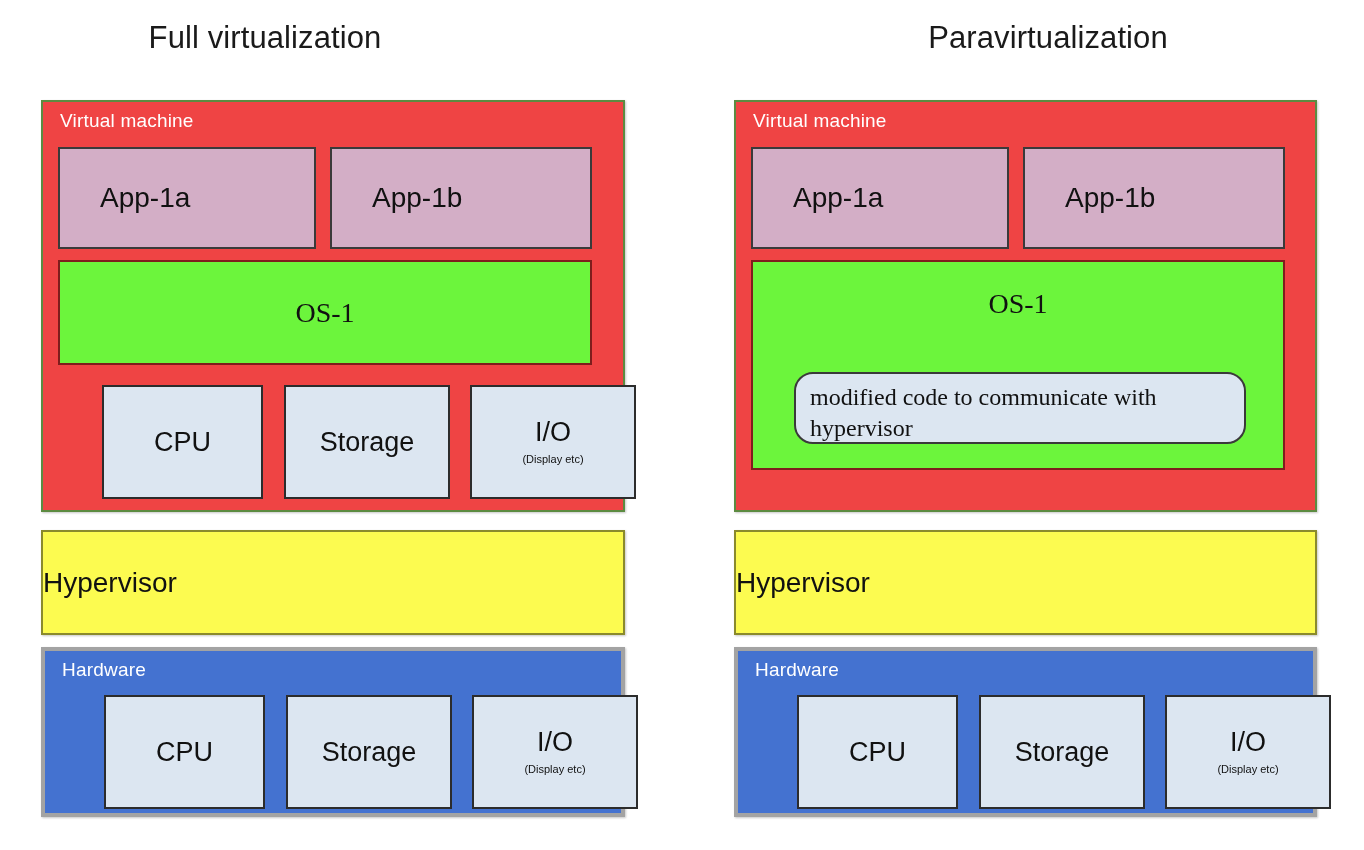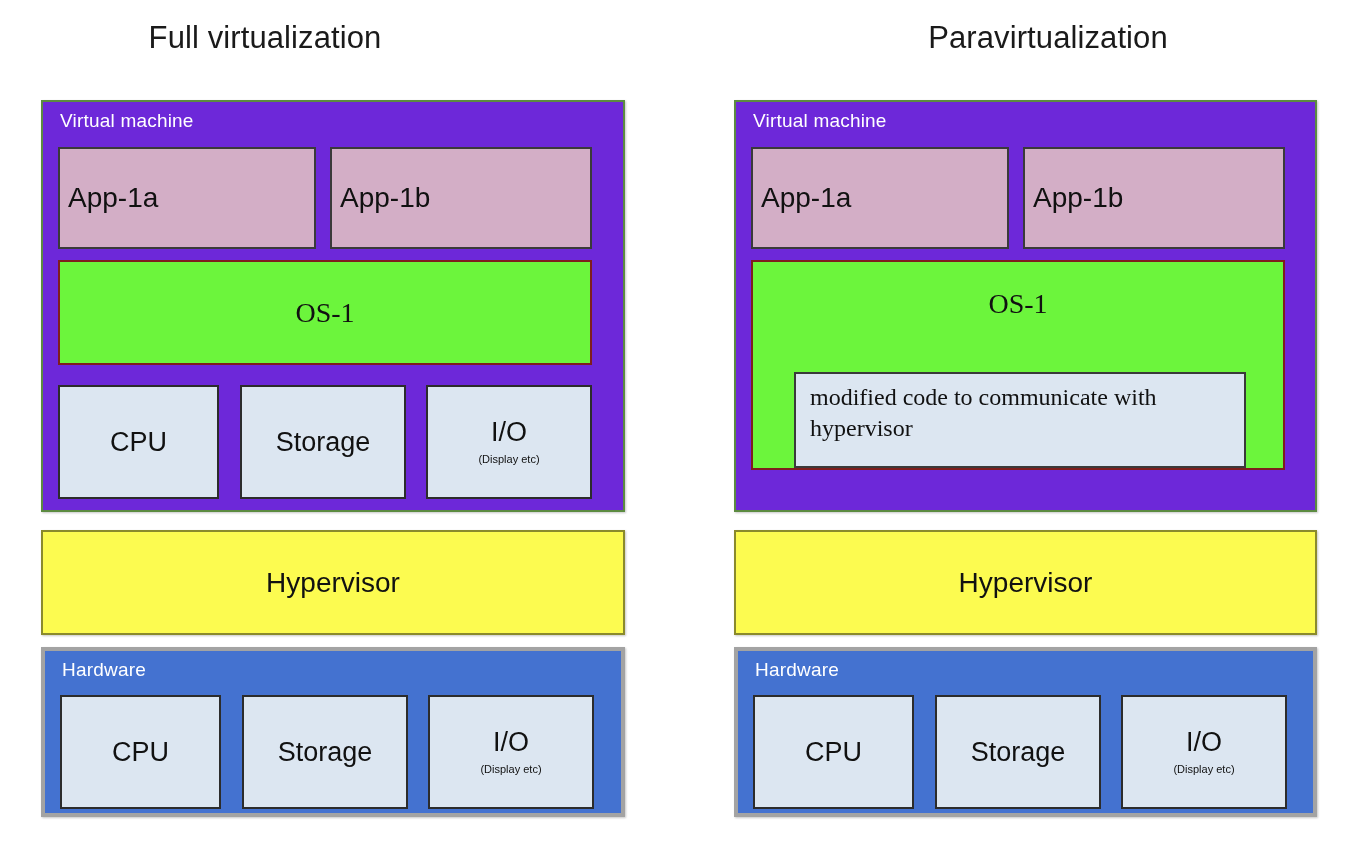--- a/index.html
+++ b/index.html
@@ -31,40 +31,40 @@
     letter-spacing: 0.1px;
     line-height: 40px;
   }
   .panel-left .panel-title  { left: -84px; }
   .panel-right .panel-title { left: 41px; }
 
   
   .vm-box {
     position: absolute;
     box-sizing: border-box;
-    background: #6d28d9;
+    background: #ef4444;
     border: 2px solid #5c8b41;
     box-shadow: 1px 1px 2px rgba(0,0,0,0.22);
   }
   .hw-box {
     position: absolute;
     box-sizing: border-box;
     background: #4472D0;
     border: 4px solid #a3a3a3;
     box-shadow: 1px 1px 2px rgba(0,0,0,0.22);
   }
   .hyp-box {
     position: absolute;
     box-sizing: border-box;
     background: #FCFB50;
     border: 2px solid #8a8a2c;
     box-shadow: 1px 1px 2px rgba(0,0,0,0.22);
     display: flex;
     align-items: center;
-    justify-content: center;
+    justify-content: flex-start;
     font-size: 28px;
     color: #111;
   }
 
   .container-label {
     position: absolute;
     left: 17px;
     top: 8px;
     color: #ffffff;
     font-size: 19px;
@@ -72,21 +72,21 @@
     letter-spacing: 0.2px;
   }
 
   .app-box {
     position: absolute;
     box-sizing: border-box;
     background: #D3AEC6;
     border: 2px solid #3a3a3a;
     display: flex;
     align-items: center;
-    padding-left: 8px;
+    padding-left: 40px;
     font-size: 28px;
     color: #111;
   }
 
   .os-box {
     position: absolute;
     box-sizing: border-box;
     background: #6CF53C;
     border: 2px solid #7f1d1d;
     font-family: Liberation Serif, serif;
@@ -122,20 +122,21 @@
   .res-box {
     position: absolute;
     box-sizing: border-box;
     background: #DCE6F1;
     border: 2px solid #2c2c2c;
     display: flex;
     flex-direction: column;
     align-items: center;
     justify-content: center;
     color: #111;
+    margin-left: 44px;
   }
   .res-main { font-size: 27px; line-height: 32px; }
   .res-sub  { font-size: 11px; line-height: 20px; margin-top: 1px; }
 </style>
 </head>
 <body>
 
 <div class="panel panel-left">
 
   <div class="panel-title">Full virtualization</div>
@@ -204,21 +205,21 @@
     <div class="app-box" style="left:15px; top:45px; width:258px; height:102px;">
       <span>App-1a</span>
     </div>
 
     <div class="app-box" style="left:287px; top:45px; width:262px; height:102px;">
       <span>App-1b</span>
     </div>
 
     <div class="os-box" style="left:15px; top:158px; width:534px; height:210px;">
       <div class="os-label" style="top:26px;">OS-1</div>
-      <div class="modified-box" style="left:41px; top:110px; width:452px; height:96px;">
+      <div class="modified-box" style="left:41px; top:110px; width:452px; height:72px;border-radius:19px;">
         <span>modified code to communicate with hypervisor</span>
       </div>
     </div>
   </div>
 
   <div class="hyp-box" style="left:68px; top:530px; width:583px; height:105px;">
     <span>Hypervisor</span>
   </div>
 
   <div class="hw-box" style="left:68px; top:647px; width:583px; height:170px;">

